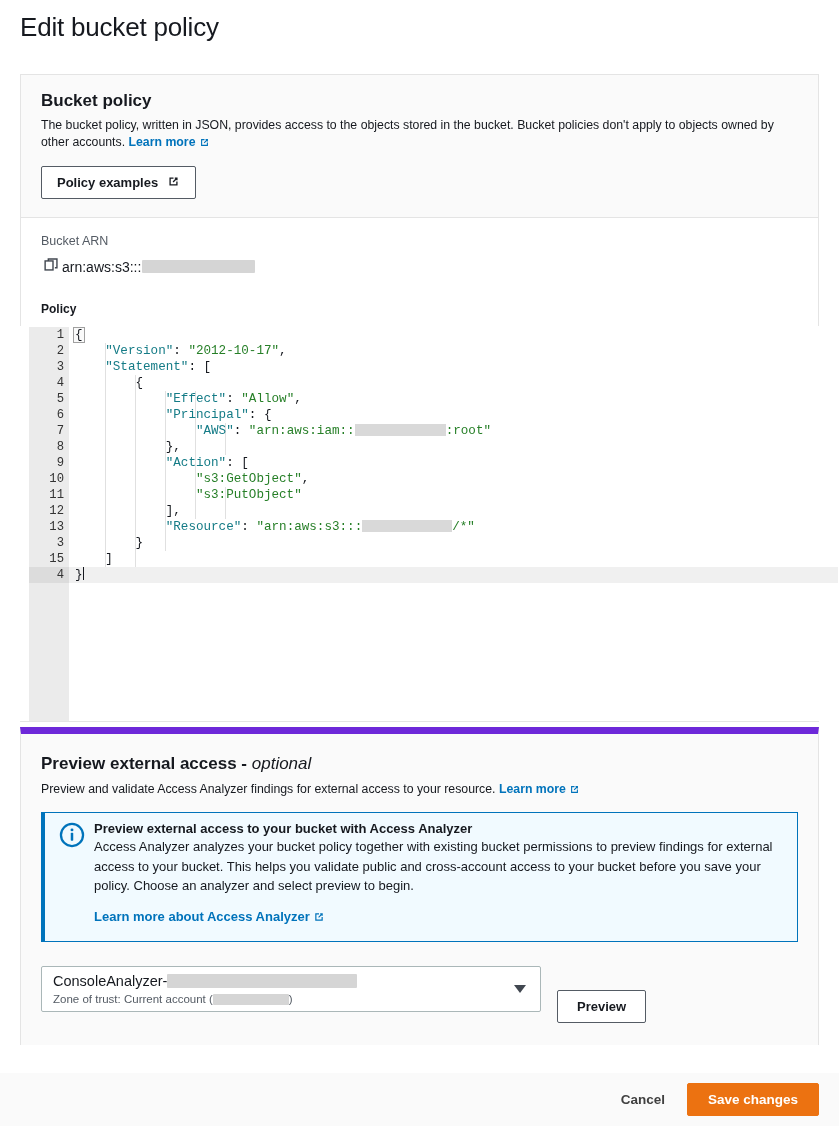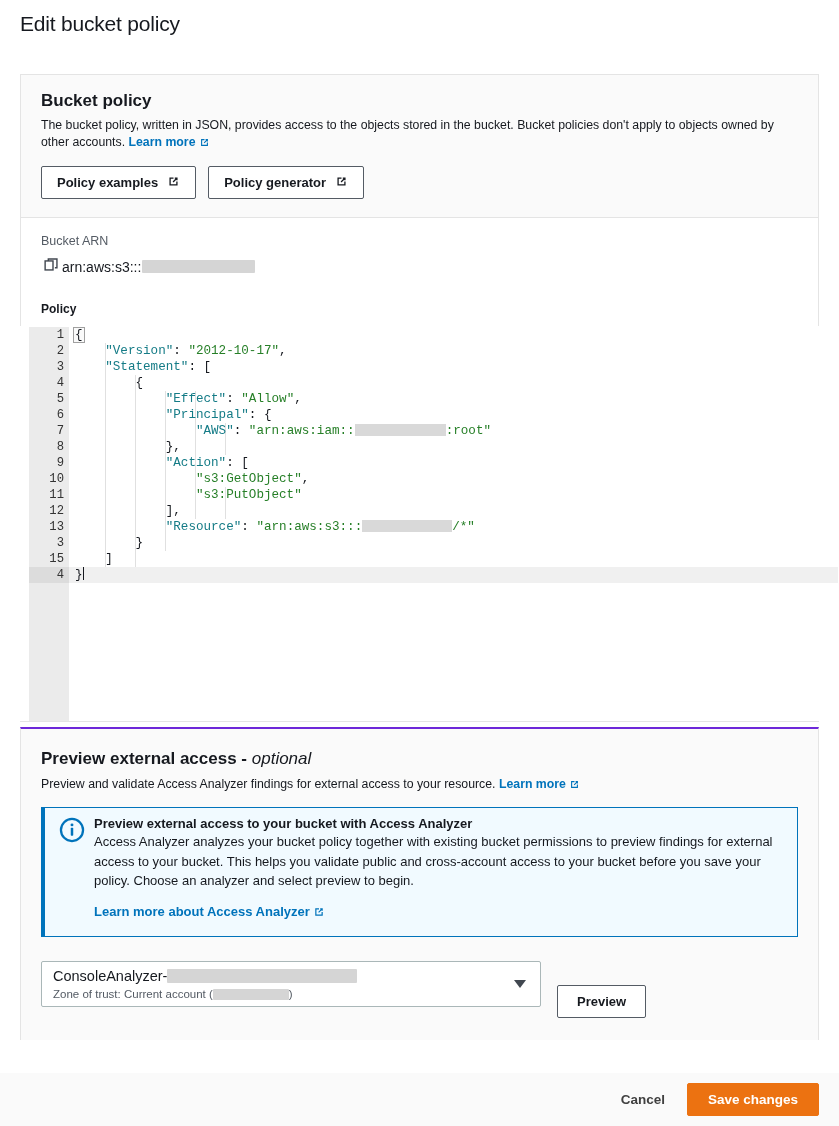--- a/index.html
+++ b/index.html
@@ -8,21 +8,21 @@
     width: 839px; height: 1126px;
     background: #ffffff;
     font-family: "Liberation Sans", sans-serif;
     -webkit-font-smoothing: antialiased;
   }
   .page { position: relative; width: 839px; height: 1126px; background:#fff; overflow:hidden; }
 
   
   .page-title {
     position:absolute; left:20px; top:12px;
-    font-size: 21px; font-weight: 400; color:#16191f;
+    font-size: 26px; font-weight: 400; color:#16191f;
     letter-spacing:-0.2px;
     text-align:center;
   }
 
   
   .card {
     position:absolute; left:20px; top:74px; width:799px;
     border:1px solid #e4e4e4; background:#ffffff;
   }
   .card-header {
@@ -119,21 +119,21 @@
     vertical-align:-2px; margin-left:0px;
   }
   .redact-code {
     display:inline-block; background:#d9d9d9; height:12px;
     vertical-align:-2px;
   }
 
   
   .preview-sec {
     position:absolute; left:20px; top:727px; width:799px;
-    background:#fafafa; border-top:2px solid #6d28d9;
+    background:#fafafa; border-top:7px solid #6d28d9;
     border-left:1px solid #e4e4e4; border-right:1px solid #e4e4e4;
     padding:20px 20px 22px 20px;
   }
   .preview-sec h3 {
     margin:0 0 8px 0; font-size:17px; font-weight:700; color:#16191f;
   }
   .preview-sec h3 em { font-weight:400; font-style:italic; }
   .preview-desc { font-size:12.3px; color:#16191f; margin-bottom:14px; }
 
   .alert {
@@ -200,27 +200,20 @@
       <div class="card-desc">
         <span>The bucket policy, written in JSON, provides access to the objects stored in the bucket. Bucket policies don't apply to objects owned by other accounts.</span>
         <a class="link"><span>Learn more</span><span class="ext-ico"><svg width="11" height="11" viewBox="0 0 16 16">
                 <path d="M3 3h5v1.6H4.6v6.8h6.8V8H13v5H3V3z" fill="#0073bb"></path>
                 <path d="M9.6 3H13v3.4h-1.6V5.7L8 9.1 6.9 8l3.4-3.4H9.6V3z" fill="#0073bb"></path>
               </svg></span></a>
       </div>
       <div class="btn-row">
         <button class="btn">
           <span>Policy examples</span>
-          <span><svg width="13" height="13" viewBox="0 0 16 16">
-                <path d="M3 3h5v1.6H4.6v6.8h6.8V8H13v5H3V3z" fill="#16191f"></path>
-                <path d="M9.6 3H13v3.4h-1.6V5.7L8 9.1 6.9 8l3.4-3.4H9.6V3z" fill="#16191f"></path>
-              </svg></span>
-        </button>
-        <button class="btn">
-          <span>Policy generator</span>
           <span><svg width="13" height="13" viewBox="0 0 16 16">
                 <path d="M3 3h5v1.6H4.6v6.8h6.8V8H13v5H3V3z" fill="#16191f"></path>
                 <path d="M9.6 3H13v3.4h-1.6V5.7L8 9.1 6.9 8l3.4-3.4H9.6V3z" fill="#16191f"></path>
               </svg></span>
         </button>
       </div>
     </div>
 
     <div class="card-body">
       <div class="field-label">Bucket ARN</div>

